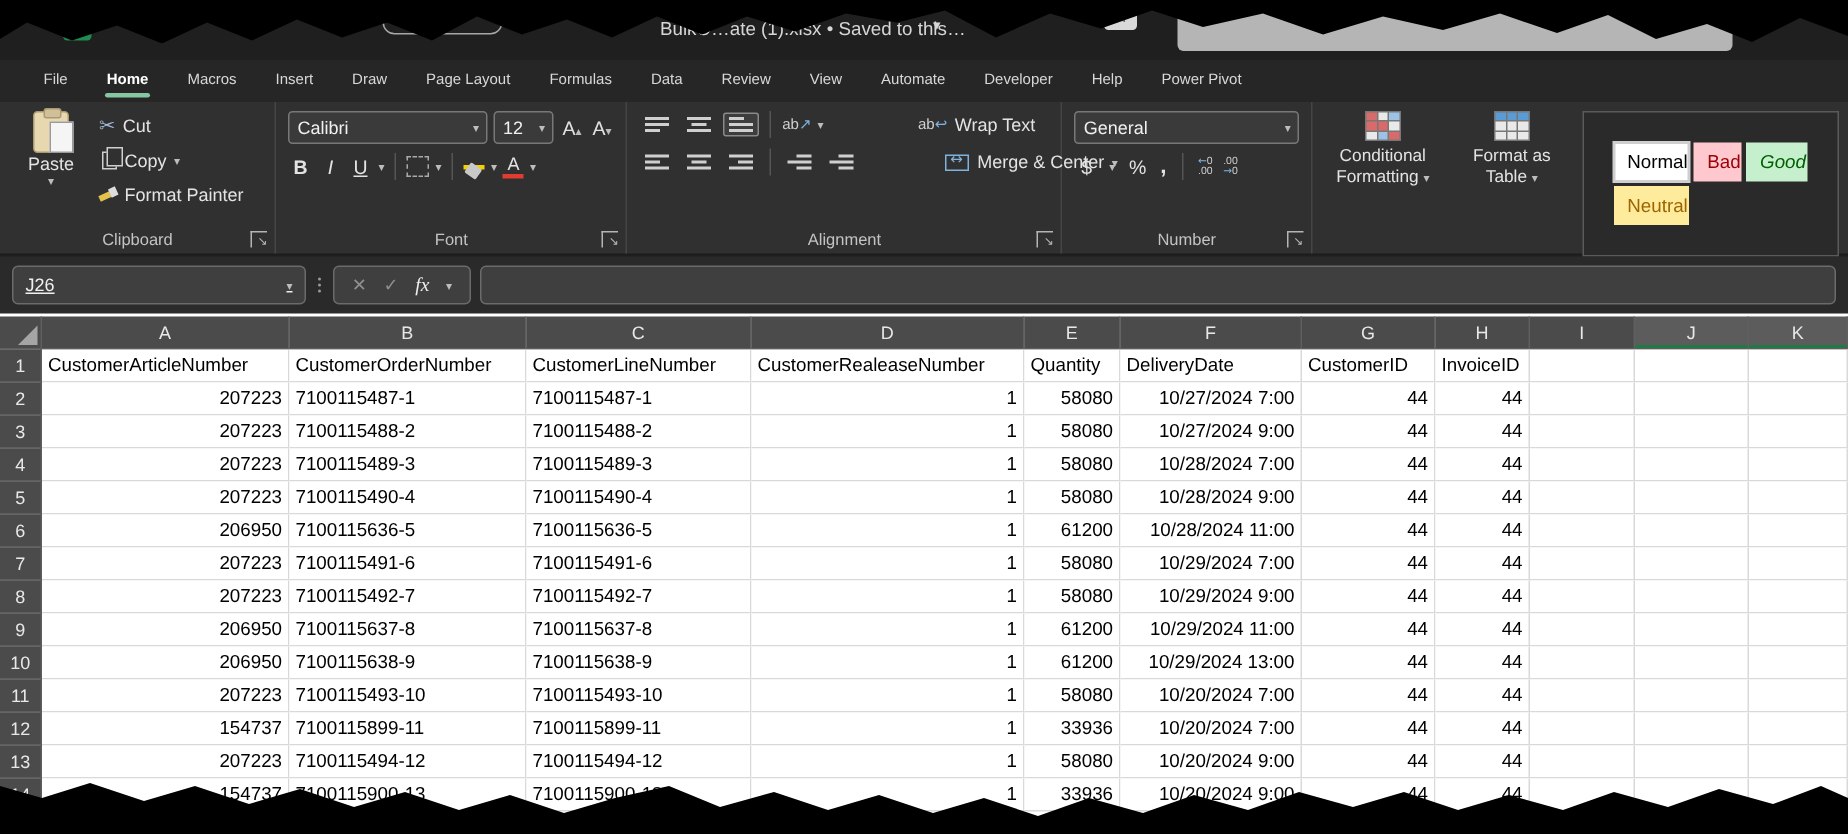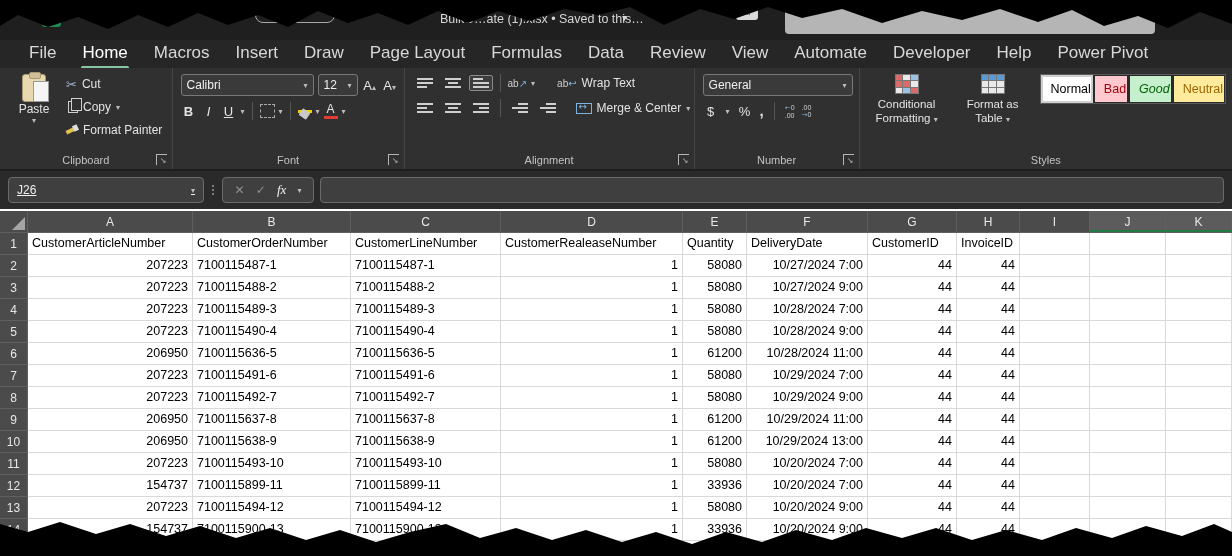--- a/index.html
+++ b/index.html
@@ -16,22 +16,22 @@
   .pen-remnant { position:absolute; left:736px; top:5px; width:22px; height:15px; background:#d9d9d9;
     border-radius:3px; color:#333; font-size:10px; text-align:center; line-height:15px; }
   .doc-title { position:absolute; left:440px; top:12px; color:#d6d6d6; font-size:12.5px; white-space:nowrap; }
   .title-chev { position:absolute; left:622px; top:12px; color:#d6d6d6; font-size:10px; }
   .search-pill { position:absolute; left:785px; top:8px; width:370px; height:26px; background:#b5b5b5;
     border-radius:4px; }
 
   
   .tabrow { position:absolute; left:0; top:40px; width:100%; height:28px; background:#262626;
     display:flex; align-items:center; padding-left:16px; }
-  .tab { color:#d8d8d8; font-size:17px; padding:5px 13px 7px; position:relative; cursor:default; white-space:nowrap; }
-  .tab.active { color:#ffffff; font-weight:normal; }
+  .tab { color:#d8d8d8; font-size:10px; padding:5px 13px 7px; position:relative; cursor:default; white-space:nowrap; }
+  .tab.active { color:#ffffff; font-weight:bold; }
   .tab.active::after { content:""; position:absolute; left:12px; right:12px; bottom:1px; height:3px;
     background:#86c7a1; border-radius:2px; }
 
   
   .ribbon { position:absolute; left:0; top:68px; width:100%; height:102px; background:#303030;
     display:flex; border-bottom:1px solid #1c1c1c; }
   .group { display:flex; flex-direction:column; border-right:1px solid #454545; }
   .group-content { flex:1; display:flex; padding:6px 6px 0 8px; }
   .group-footer { height:19px; display:flex; align-items:center; justify-content:center;
     color:#c3c3c3; font-size:11px; position:relative; }
@@ -78,42 +78,42 @@
   .a-col { display:flex; flex-direction:column; align-items:center; line-height:11px; color:#e3e3e3; font-size:12px; }
 
   
   .g-align { width:290px; }
   .al-rows { display:flex; flex-direction:column; gap:7px; }
   .lines { display:flex; flex-direction:column; gap:2px; width:16px; }
   .lines span { height:2px; background:#cfcfcf; }
   .ln-s { width:10px; } .ln-c { align-self:center; } .ln-r { align-self:flex-end; }
   .albtn { padding:2px 3px; border:1px solid transparent; border-radius:2px; }
   .albtn.sel { border-color:#8a8a8a; background:#3d3d3d; }
-  .al-label { color:#e3e3e3; font-size:12px; white-space:nowrap; display:flex; align-items:center; gap:5px; }
+  .al-label { color:#e3e3e3; font-size:12px; white-space:nowrap; display:flex; align-items:center; gap:5px;margin-left:41px; }
   .merge-ic { width:16px; height:11px; border:1px solid #7fb2dd; position:relative; }
   .merge-ic::before { content:"↔"; position:absolute; left:2px; top:-3px; color:#7fb2dd; font-size:10px; font-family:"DejaVu Sans",sans-serif; }
   .wrap-ic { color:#cfcfcf; font-size:10px; white-space:nowrap; }
   .wrap-ic .blue { color:#7fb2dd; font-family:"DejaVu Sans",sans-serif; }
 
   
   .g-num { width:167px; }
   .dec { display:flex; flex-direction:column; font-size:7px; line-height:7px; color:#d0d0d0; text-align:center; }
   .dec .blue { color:#7fb2dd; font-family:"DejaVu Sans",sans-serif; }
   .comma { font-weight:bold; font-size:15px; color:#e3e3e3; line-height:10px; }
 
   
   .g-styles { flex:1; border-right:none; }
   .big-btn { display:flex; flex-direction:column; align-items:center; justify-content:flex-start;
     color:#e3e3e3; font-size:11.5px; text-align:center; line-height:14px; margin-right:8px; width:78px; }
   .cf-ic, .ft-ic { width:24px; height:20px; display:grid; grid-template-columns:repeat(3,1fr);
     grid-template-rows:repeat(3,1fr); gap:1px; background:#777; border:1px solid #777; margin-bottom:3px; }
   .cf-ic i { background:#e9e9e9; } .cf-ic i.r { background:#d96a6a; } .cf-ic i.b { background:#9cc3e5; }
   .ft-ic i { background:#e9e9e9; } .ft-ic i.h { background:#5b9bd5; }
-  .gallery { flex:1; display:grid; grid-template-columns:1fr 1fr 1fr 1fr; grid-auto-rows:26px; gap:3px;
-    border:1px solid #5a5a5a; padding:1px; background:#2a2a2a; align-self:flex-start; }
+  .gallery { flex:1; display:grid; grid-template-columns:1fr 1fr 1fr; grid-auto-rows:26px; gap:3px;
+    border:1px solid #5a5a5a; padding:20px; background:#2a2a2a; align-self:flex-start; }
   .gcell { font-size:12.5px; display:flex; align-items:center; padding-left:8px; border:1px solid transparent; }
   .gcell.selected { outline:2px solid #cfcfcf; outline-offset:-1px; }
 
   
   .fbar { position:absolute; left:0; top:171px; width:100%; height:38px; background:#2a2a2a;
     display:flex; align-items:center; padding:0 8px; gap:6px; }
   .namebox { width:196px; height:26px; background:#3f3f3f; border:1px solid #6b6b6b; border-radius:4px;
     color:#f0f0f0; font-size:12px; display:flex; align-items:center; padding:0 8px; justify-content:space-between;text-decoration:underline; }
   .dots { display:flex; flex-direction:column; gap:2px; padding:0 2px; }
   .dots i { width:2px; height:2px; background:#9a9a9a; border-radius:50%; }

